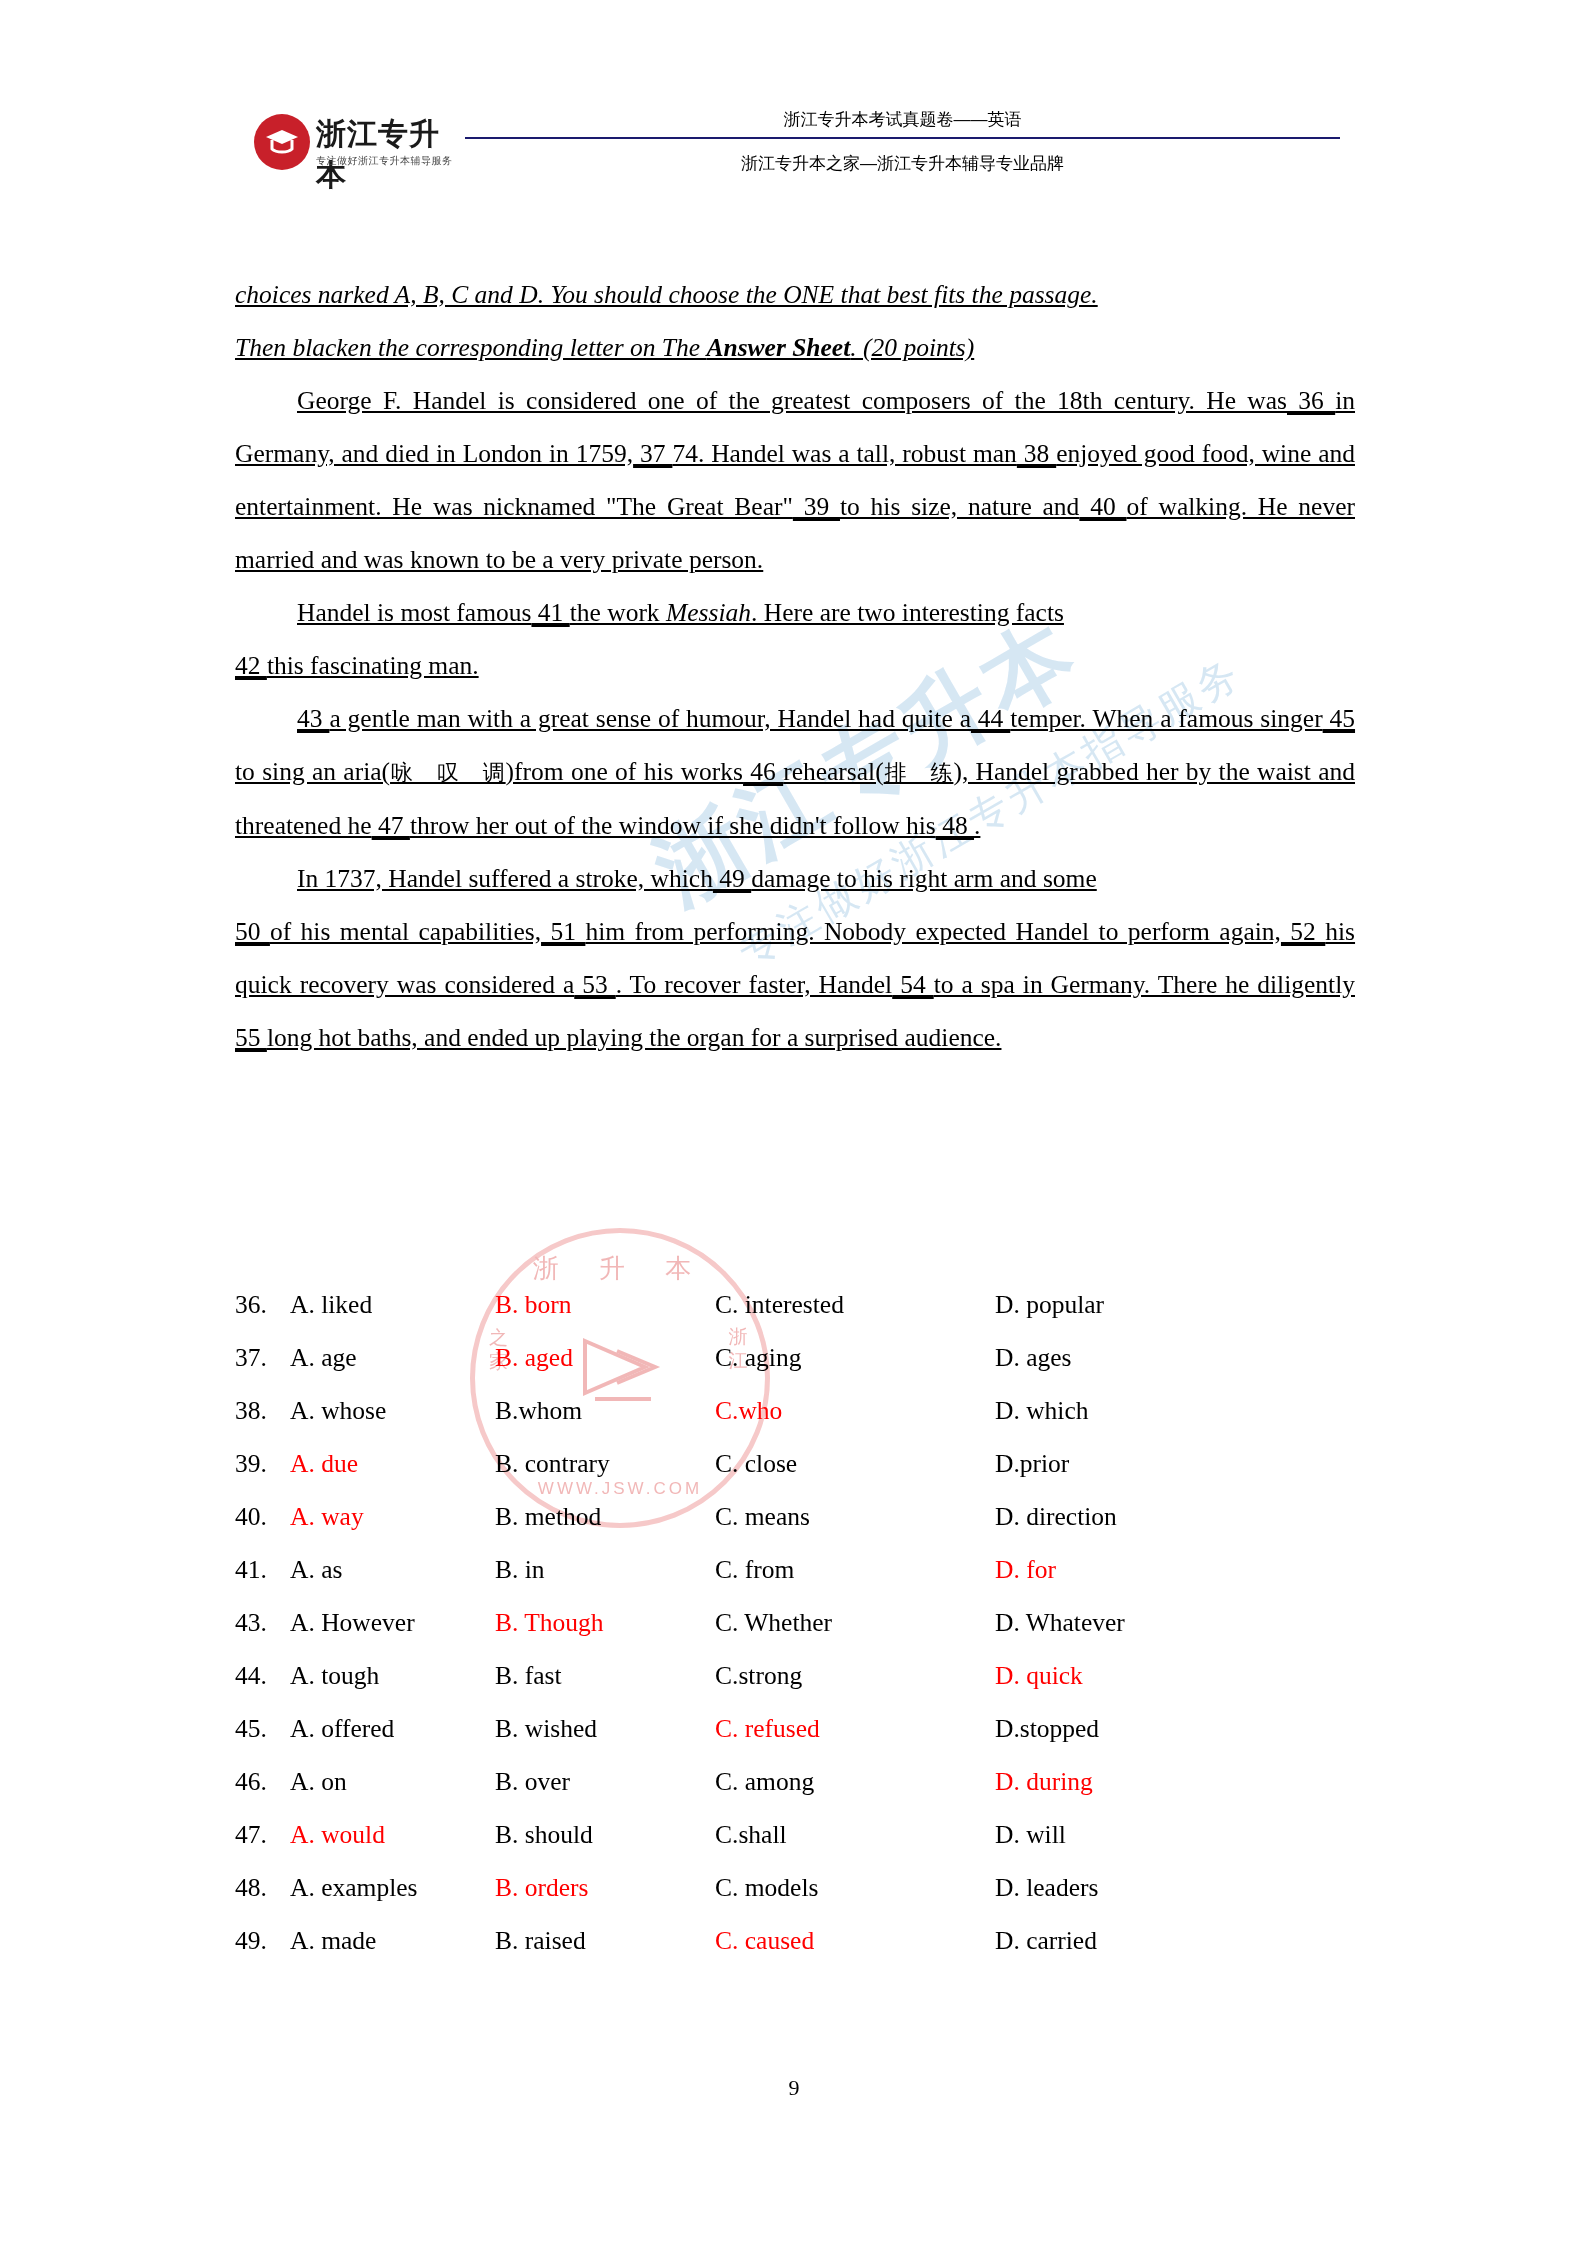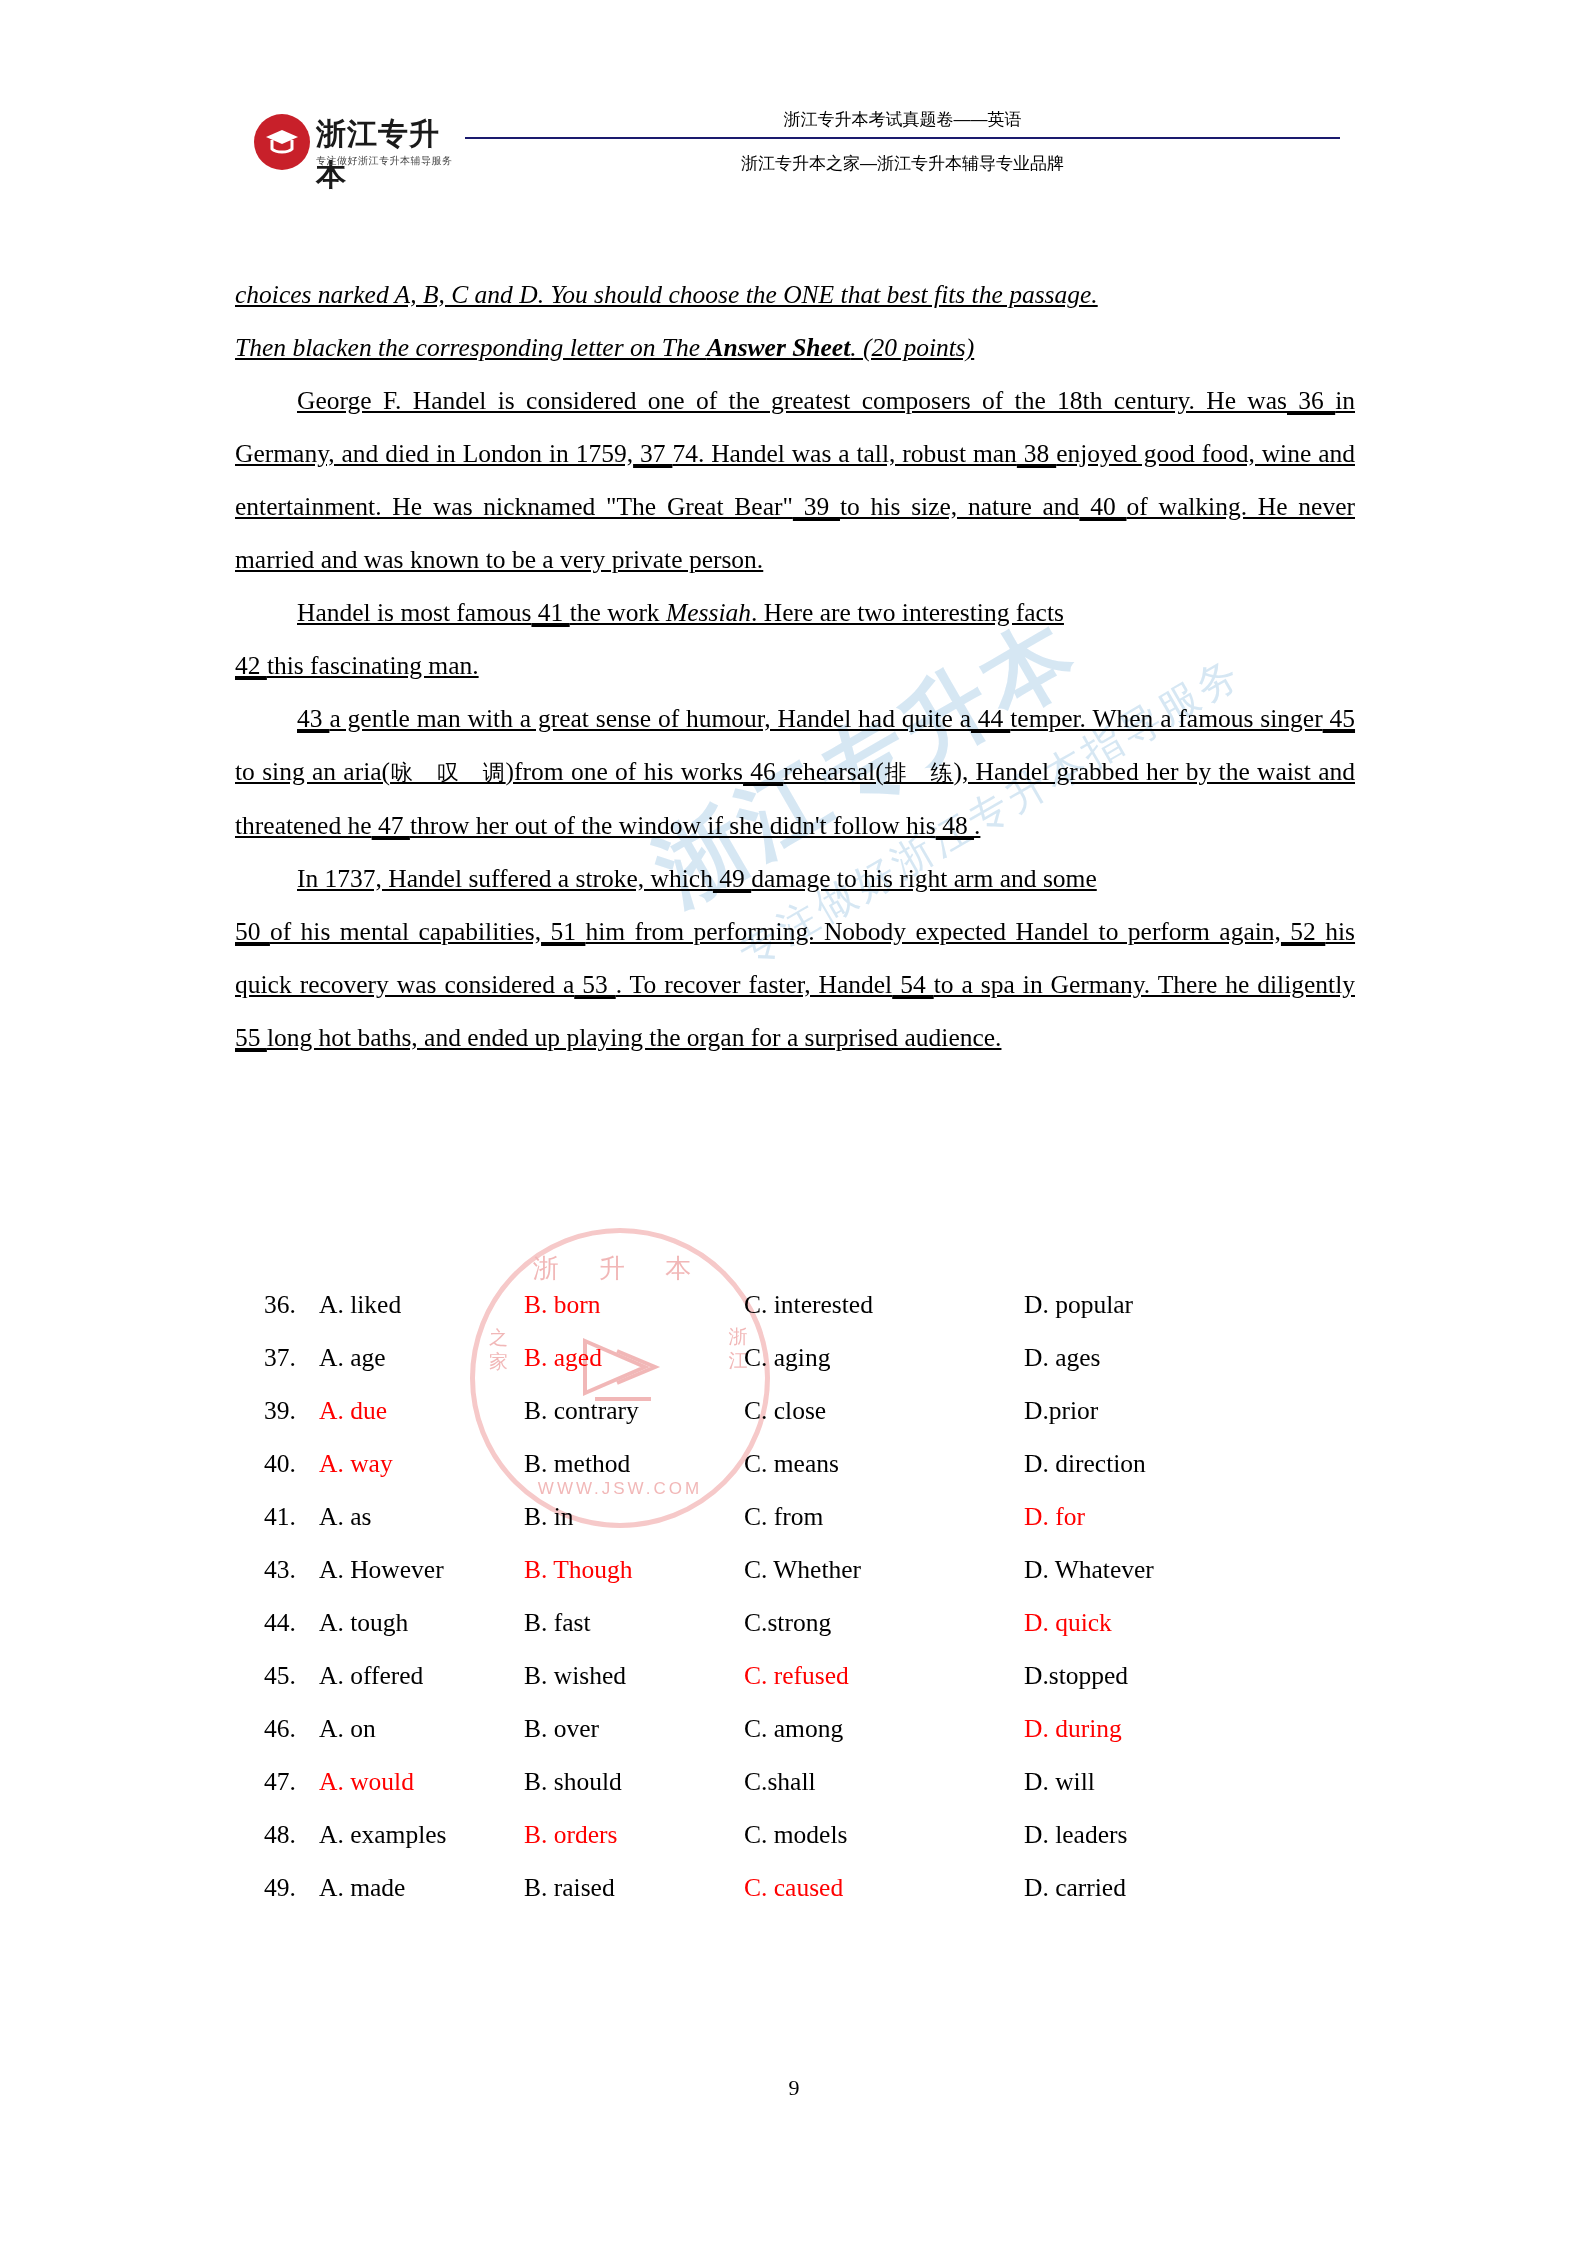--- a/index.html
+++ b/index.html
@@ -119,21 +119,20 @@
     text-underline-offset: 4px;
   }
   .cn { font-family: "DejaVu Sans", sans-serif; font-size: 22px; }
 
   
   .options {
     position: absolute;
     left: 235px;
     top: 1290px;
     width: 1130px;
-    margin-left: 29px;
   }
   .opt-row {
     display: flex;
     align-items: baseline;
     height: 53px;
     font-size: 25.5px;
   }
   .c-num  { width: 55px; flex: 0 0 55px; }
   .c-a    { width: 205px; flex: 0 0 205px; }
   .c-b    { width: 220px; flex: 0 0 220px; }
@@ -298,20 +297,27 @@
     </div>
 
     <div class="opt-row">
       <span class="c-num">37.</span>
       <span class="c-a">A. age</span>
       <span class="c-b red">B. aged</span>
       <span class="c-c">C. aging</span>
       <span class="c-d">D. ages</span>
     </div>
 
+    <div class="opt-row">
+      <span class="c-num">38.</span>
+      <span class="c-a">A. whose</span>
+      <span class="c-b">B.whom</span>
+      <span class="c-c red">C.who</span>
+      <span class="c-d">D. which</span>
+    </div>
 
     <div class="opt-row">
       <span class="c-num">39.</span>
       <span class="c-a red">A. due</span>
       <span class="c-b">B. contrary</span>
       <span class="c-c">C. close</span>
       <span class="c-d">D.prior</span>
     </div>
 
     <div class="opt-row">

